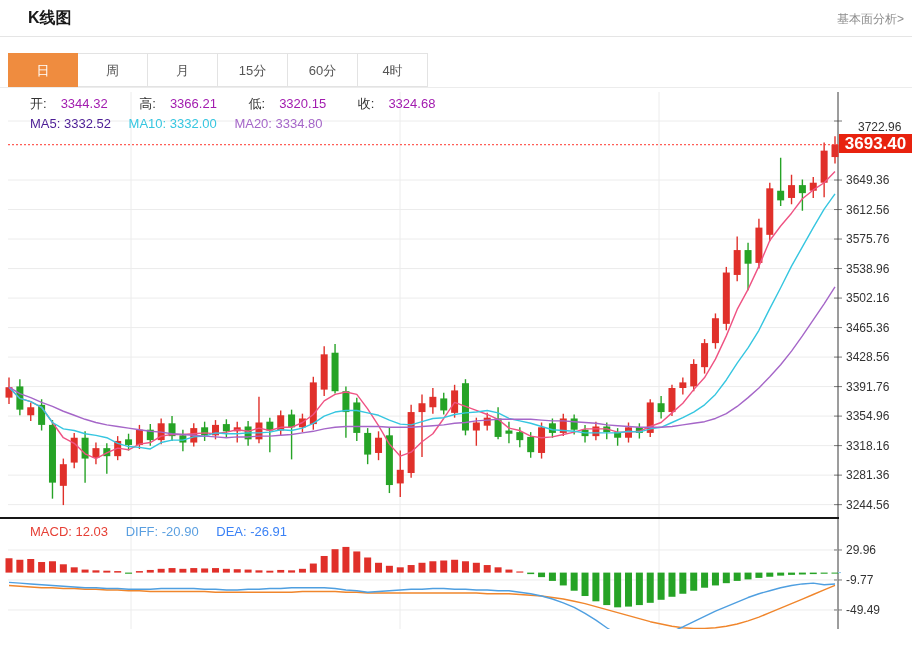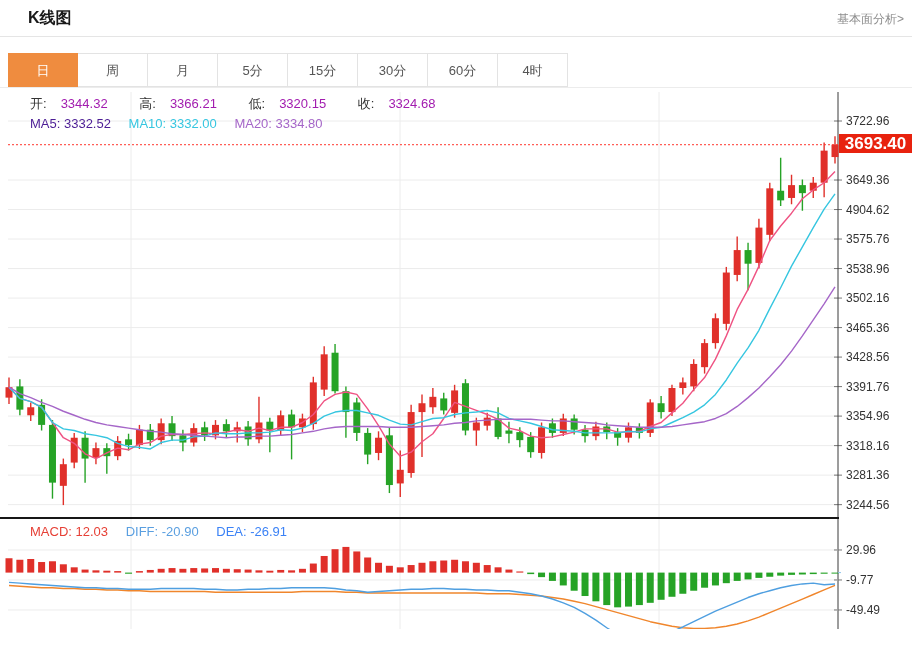--- a/index.html
+++ b/index.html
@@ -34,23 +34,21 @@
 <div id="app">
 
   <div class="title">K线图</div>
   <div class="toplink">基本面分析&gt;</div>
   <div class="title-divider"></div>
 
   <div class="tabbar">
     <div class="tab active">日</div>
     <div class="tab">周</div>
     <div class="tab">月</div>
-    <div class="tab">5分</div>
     <div class="tab">15分</div>
-    <div class="tab">30分</div>
     <div class="tab">60分</div>
     <div class="tab">4时</div>
   </div>
   <div class="tab-underline"></div>
 
   <svg id="price-svg" width="912" height="426">
       <line x1="8" y1="29" x2="838" y2="29" stroke="#ececec" stroke-width="1"></line>
       <line x1="834" y1="29" x2="842" y2="29" stroke="#777" stroke-width="1"></line>
       <line x1="8" y1="88.02165196471523" x2="838" y2="88.02165196471523" stroke="#ececec" stroke-width="1"></line>
       <line x1="834" y1="88.02165196471523" x2="842" y2="88.02165196471523" stroke="#777" stroke-width="1"></line>
@@ -352,23 +350,23 @@
   <div class="panel-divider"></div>
 
   <div class="legend-row" style="top:524px;">
     <span class="macd-red">MACD: 12.03</span>
     <span class="macd-blue">DIFF: -20.90</span>
     <span class="macd-orange">DEA: -26.91</span>
   </div>
 
   <div class="bottom-border"></div>
 
-<div class="tick-label" style="top: 114px;">3722.96</div>
+<div class="tick-label" style="top: 120px; margin-left: 12px;">3722.96</div>
     <div class="tick-label" style="top: 173.022px;">3649.36</div>
-    <div class="tick-label" style="top: 202.532px;">4904.62</div>
+    <div class="tick-label" style="top: 202.532px;">3612.56</div>
     <div class="tick-label" style="top: 232.043px;">3575.76</div>
     <div class="tick-label" style="top: 261.554px;">3538.96</div>
     <div class="tick-label" style="top: 291.065px;">3502.16</div>
     <div class="tick-label" style="top: 320.576px;">3465.36</div>
     <div class="tick-label" style="top: 350.087px;">3428.56</div>
     <div class="tick-label" style="top: 379.597px;">3391.76</div>
     <div class="tick-label" style="top: 409.108px;">3354.96</div>
     <div class="tick-label" style="top: 438.619px;">3318.16</div>
     <div class="tick-label" style="top: 468.13px;">3281.36</div>
     <div class="tick-label" style="top: 497.641px;">3244.56</div>

